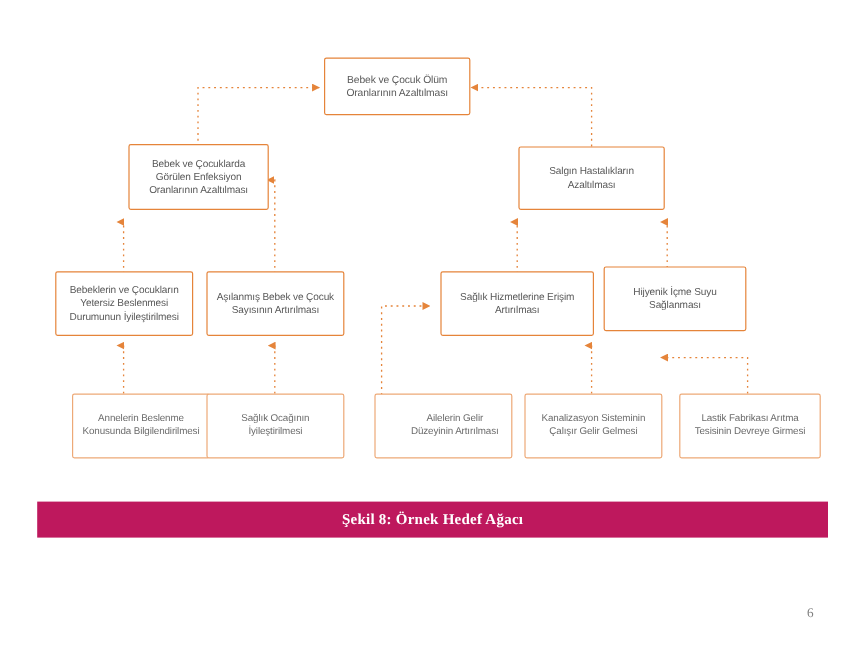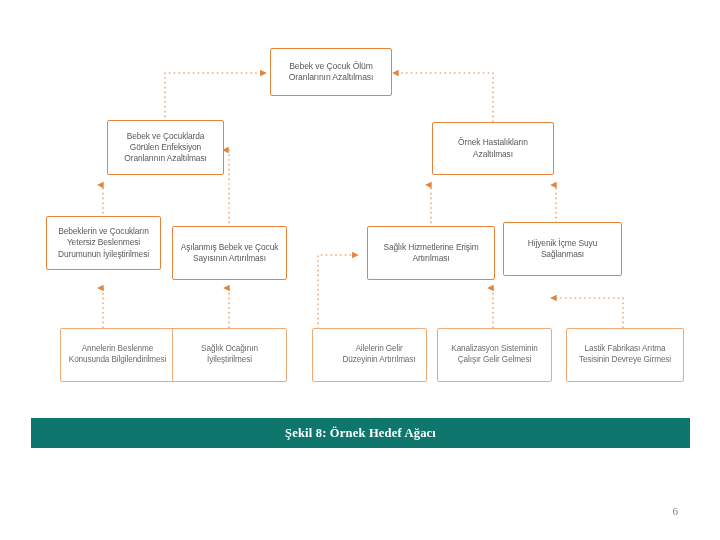--- a/index.html
+++ b/index.html
@@ -68,21 +68,21 @@
 
   .lvl4 { border-color: #EDA977; color: #6b6b6b; }
 
   
   #caption-banner {
     position: absolute;
     left: 31px;
     top: 418px;
     width: 659px;
     height: 30px;
-    background: #0f766e;
+    background: #be185d;
     display: flex;
     align-items: center;
     justify-content: center;
     z-index: 9;
   }
   #caption-banner .caption-text {
     color: #ffffff;
     font-family: "Liberation Serif", serif;
     font-weight: bold;
     font-size: 12.5px;
@@ -148,24 +148,24 @@
 
     <div class="node lvl1" style="left:270px; top:48px; width:122px; height:48px;">
       <span>Bebek ve Çocuk Ölüm Oranlarının Azaltılması</span>
     </div>
 
     <div class="node lvl2" style="left:107px; top:120px; width:117px; height:55px;">
       <span>Bebek ve Çocuklarda Görülen Enfeksiyon Oranlarının Azaltılması</span>
     </div>
 
     <div class="node lvl2" style="left:432px; top:122px; width:122px; height:53px;">
-      <span>Örnek Hastalıkların Azaltılması</span>
-    </div>
-
-    <div class="node lvl3" style="left:46px; top:216px; width:115px; height:54px;">
+      <span>Salgın Hastalıkların Azaltılması</span>
+    </div>
+
+    <div class="node lvl3" style="left:46px; top:226px; width:115px; height:54px;">
       <span>Bebeklerin ve Çocukların Yetersiz Beslenmesi Durumunun İyileştirilmesi</span>
     </div>
 
     <div class="node lvl3" style="left:367px; top:226px; width:128px; height:54px;">
       <span>Sağlık Hizmetlerine Erişim Artırılması</span>
     </div>
 
     <div class="node lvl3" style="left:172px; top:226px; width:115px; height:54px;">
       <span>Aşılanmış Bebek ve Çocuk Sayısının Artırılması</span>
     </div>

